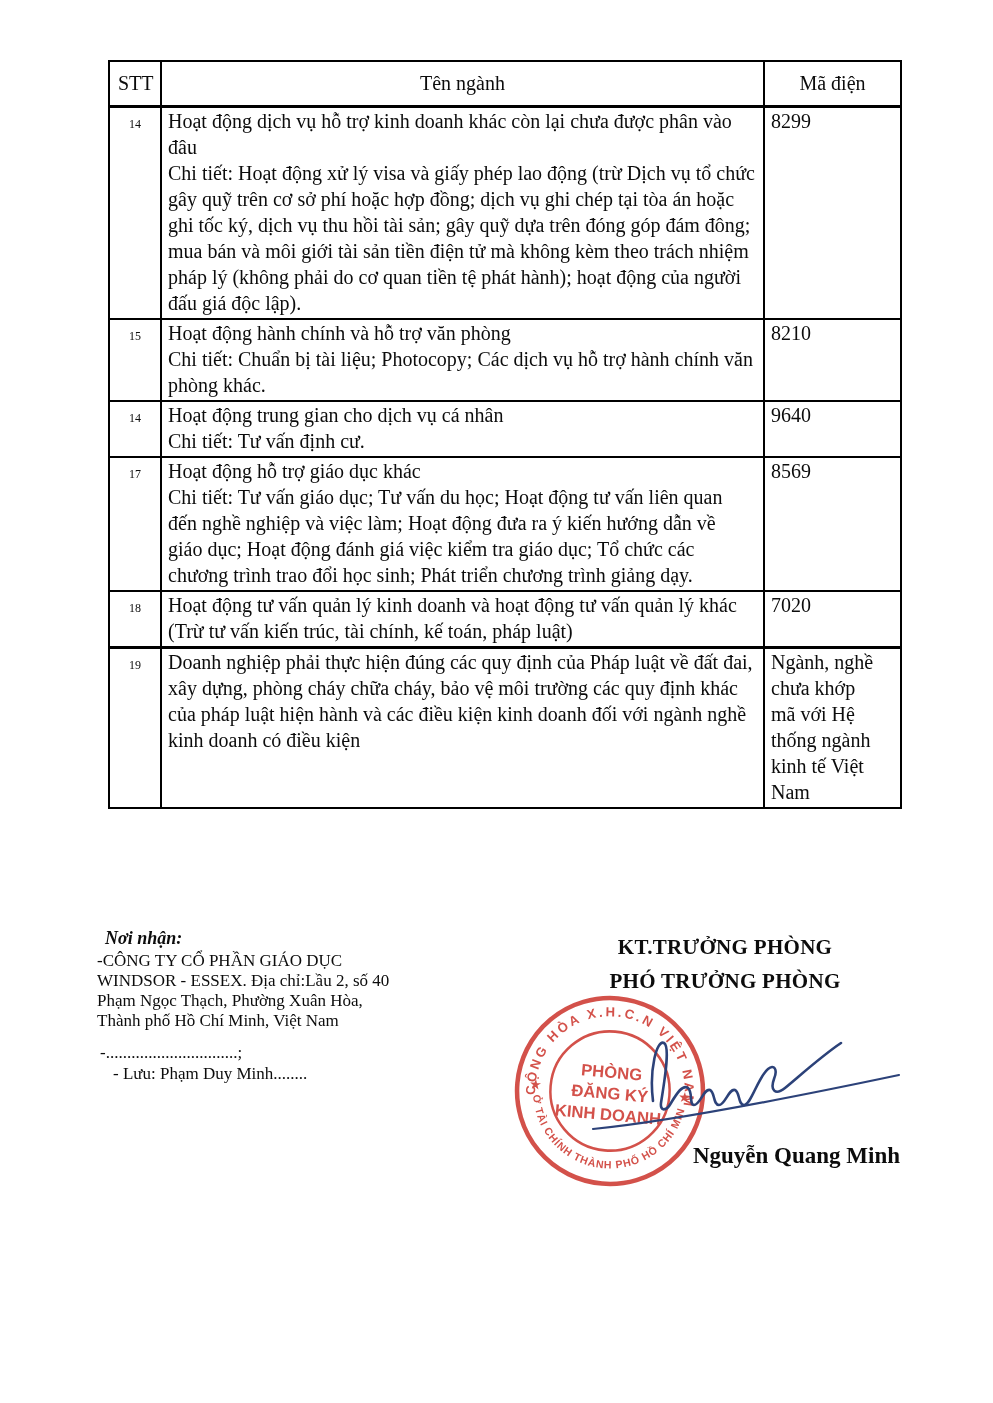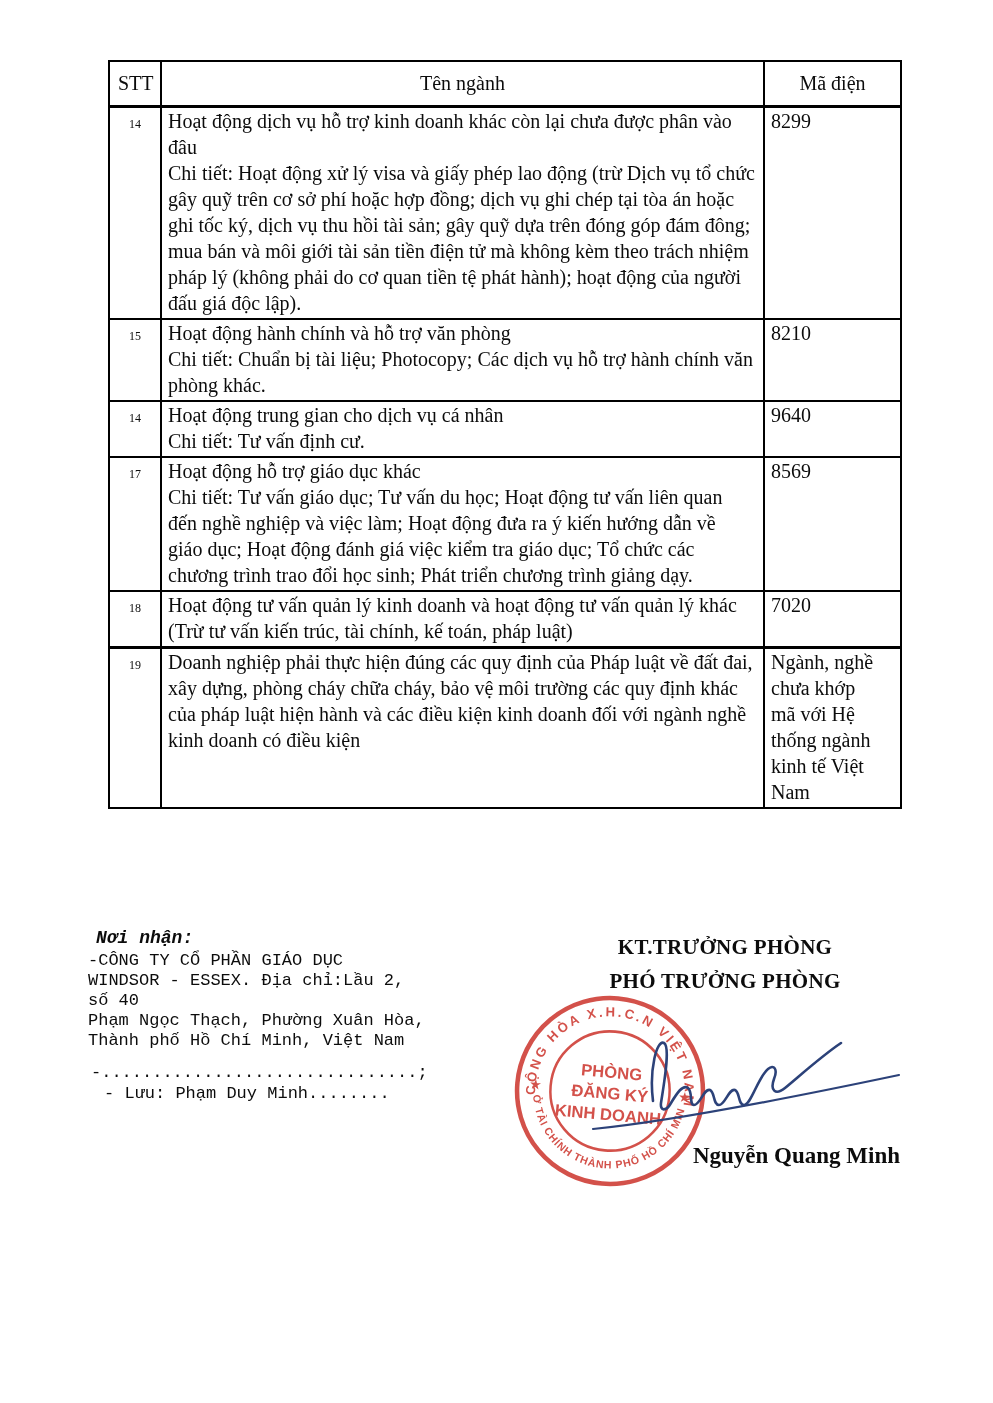--- a/index.html
+++ b/index.html
@@ -27,21 +27,21 @@
   .col-name { width:603px; }
   .col-code { width:137px; }
   td.cell-stt  { text-align:center; font-size:12px; padding-top:3px; border-right-width:1.5px; }
   td.cell-name { padding:0 8px 2px 6px; white-space:pre-line; }
   td.cell-code { padding:0 20px 2px 6px; border-left-width:1.5px; }
   th.th-stt { border-right-width:1.5px; }
   th.th-code { border-left-width:1.5px; }
   tr.row-sep td { border-top:3px solid #000; }
 
   
-  .recipients { position:absolute; left:88px; top:928px; width:345px; font-size:17px; line-height:20px;font-family:Liberation Mono, monospace; }
+  .recipients { position:absolute; left:97px; top:928px; width:345px; font-size:17px; line-height:20px; }
   .recipients-title { font-weight:bold; font-style:italic; font-size:18px; margin-left:8px; margin-bottom:3px; }
   .recipients-company { white-space:pre-line; }
   .recipients-dots { margin-top:12px; margin-left:3px; }
   .recipients-luu { margin-top:1px; margin-left:16px; }
 
   
   .sign-titles { position:absolute; left:558px; top:930px; width:334px; text-align:center;
                  font-weight:bold; font-size:21px; line-height:34px; letter-spacing:0.3px; }
   .signer-name { position:absolute; left:565px; top:1143px; width:335px; text-align:right;
                  font-weight:bold; font-size:23px; }

